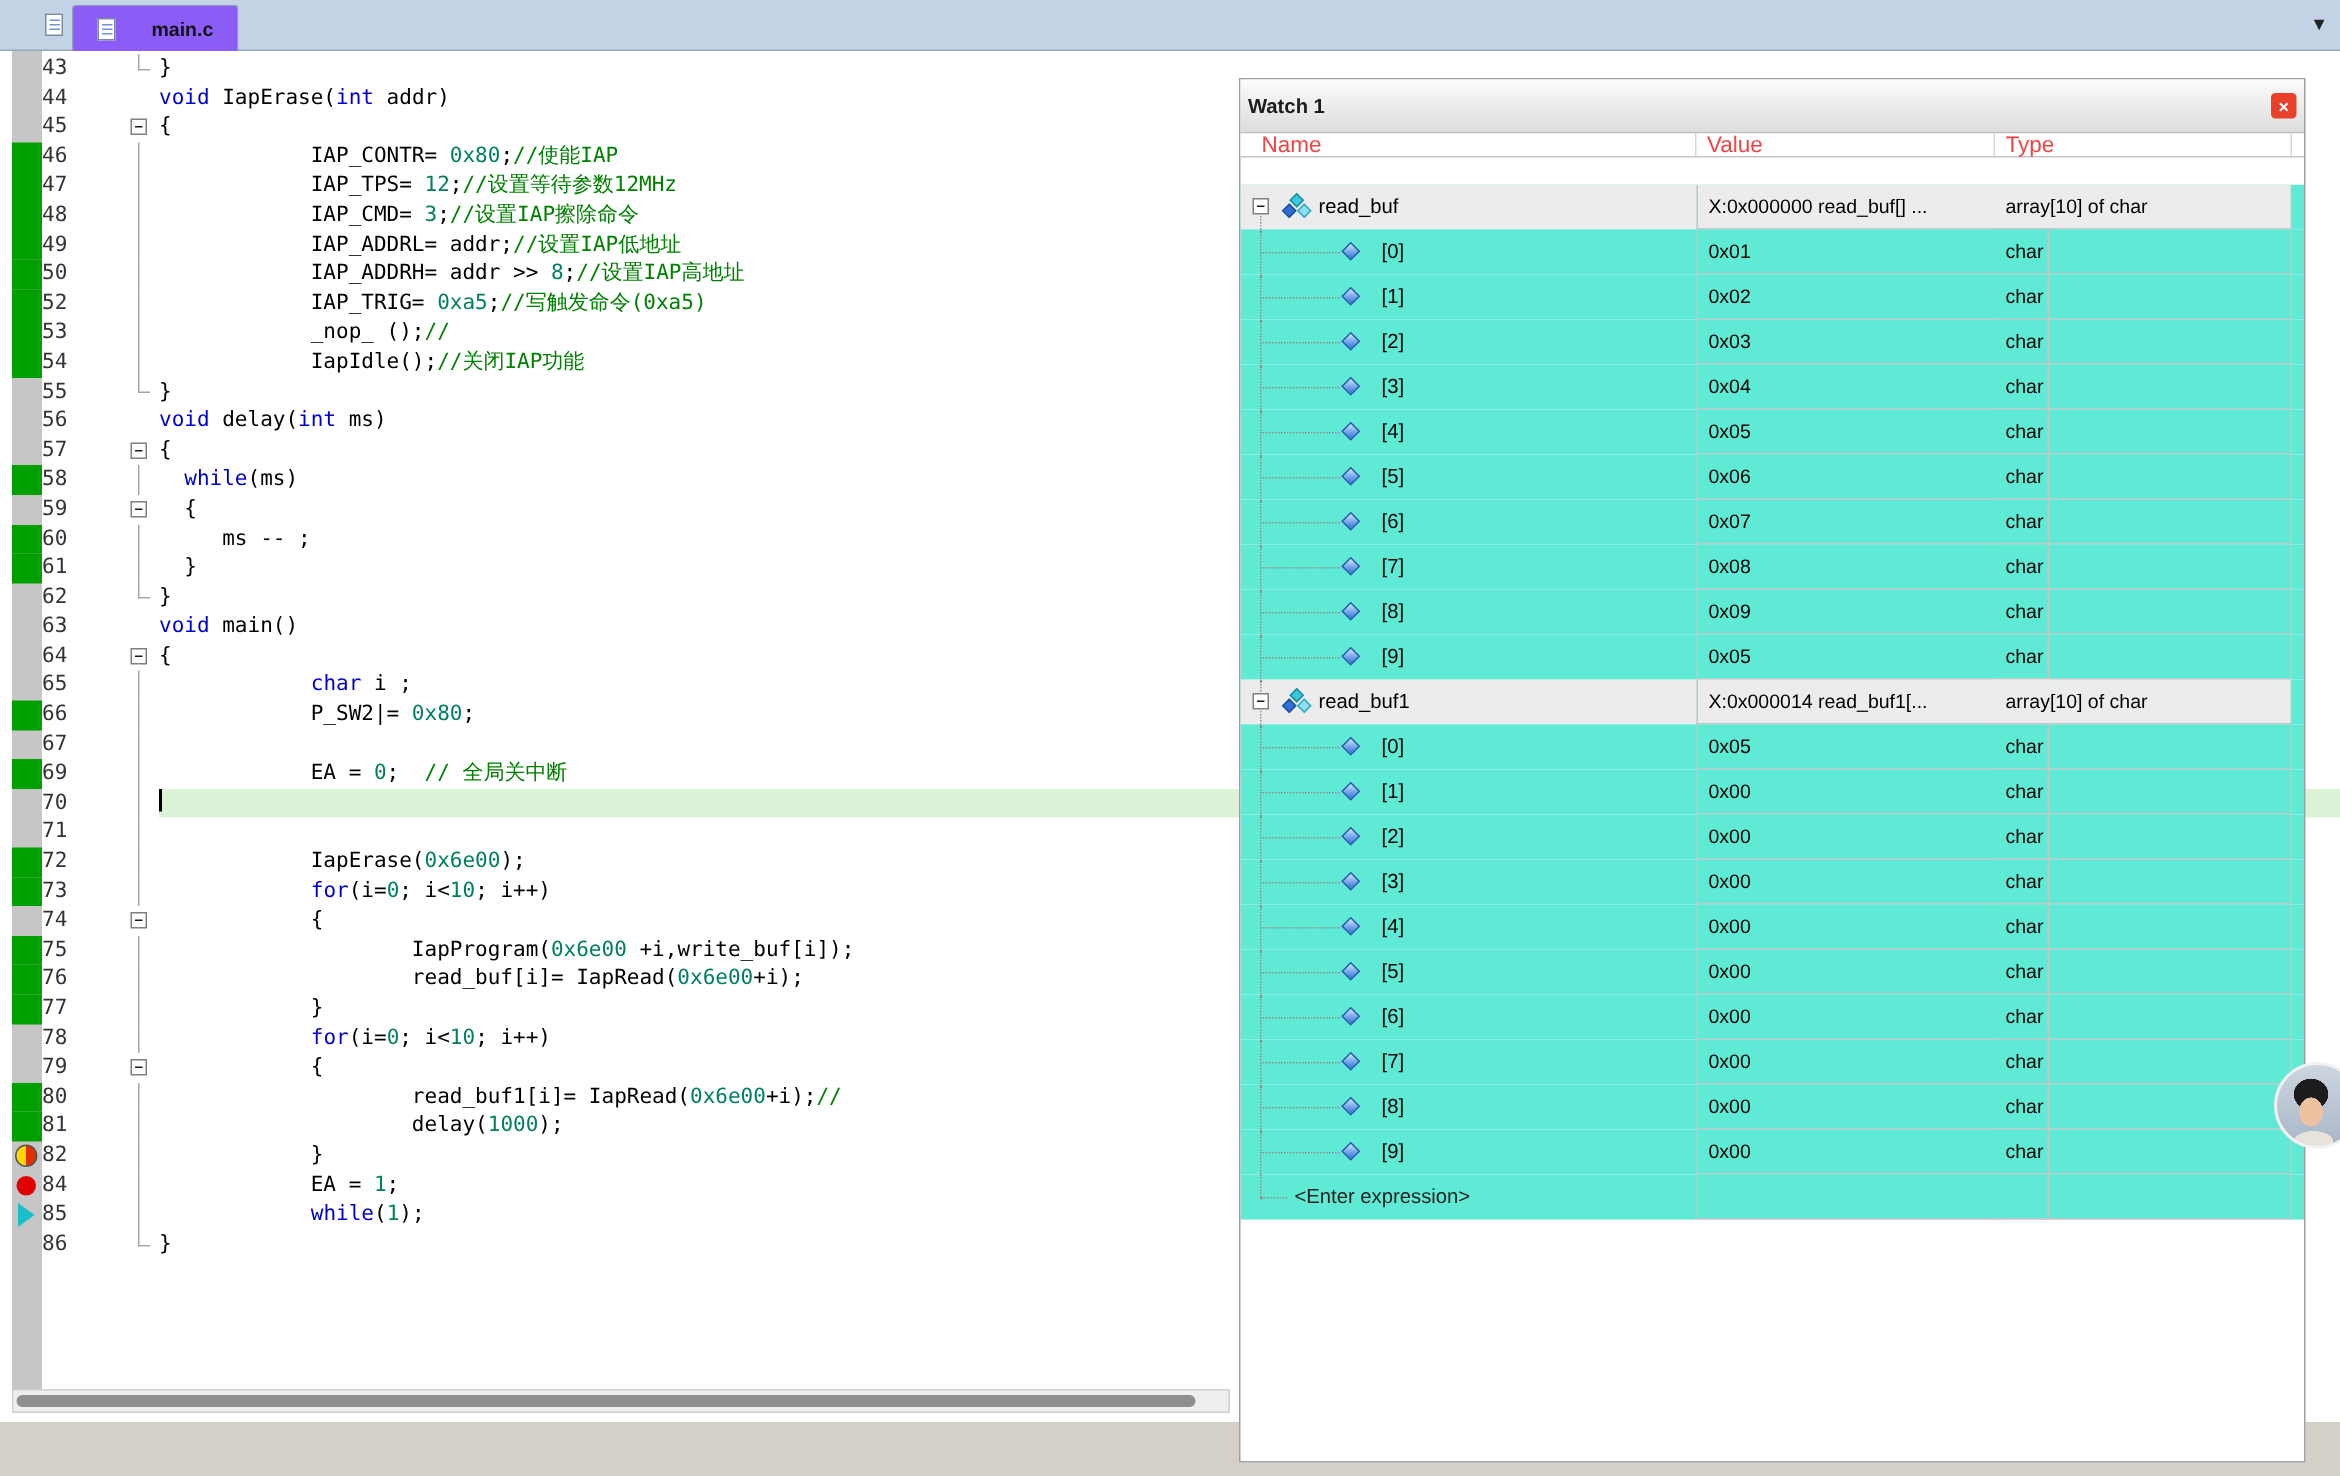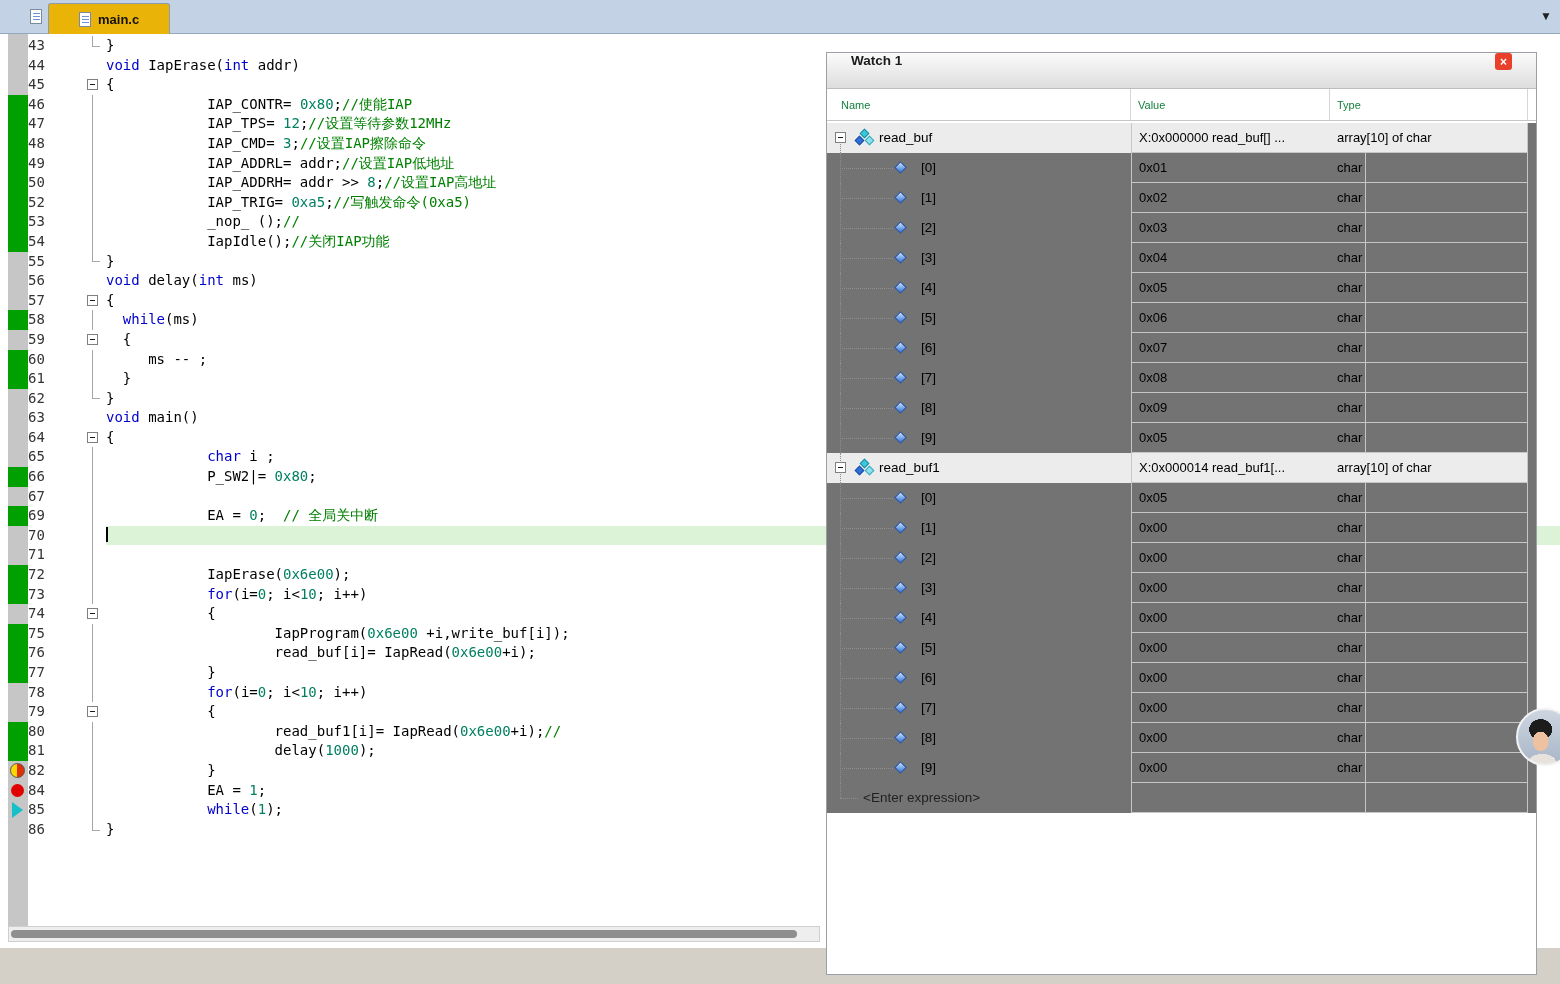--- a/index.html
+++ b/index.html
@@ -2,21 +2,21 @@
 <html style="--kw: #0000cc; --num: #008060; --com: #008000; --coverage: #00a000; --linehl: #ddf3d8; --bp: #e00000; --close: #e8402a; --arrow: #17c0c9; --pc_yellow: #ffd800; --pc_red: #e03000;"><head>
 <meta charset="utf-8">
 <style>
 *{margin:0;padding:0;box-sizing:border-box}
 html,body{width:1560px;height:984px;overflow:hidden;font-family:"Liberation Sans",sans-serif;background:#d4d0c8}
 .app{position:relative;width:1560px;height:984px}
 
 
 .tabbar{position:absolute;top:0;left:0;right:0;height:34px;background:#c3d2e4;border-bottom:1px solid #93a7bd}
 .mini-ico{position:absolute;left:30px;top:9px}
-.tab{position:absolute;left:48px;top:3px;height:31px;background:#eab308;border:1px solid #8b9cb0;border-bottom:none;border-radius:3px 3px 0 0;display:flex;align-items:center;gap:7px;padding:0 30px;font-weight:bold;font-size:13px;color:#111;cursor:pointer}
+.tab{position:absolute;left:48px;top:3px;height:31px;background:#8b5cf6;border:1px solid #8b9cb0;border-bottom:none;border-radius:3px 3px 0 0;display:flex;align-items:center;gap:24px;padding:0 16px;font-weight:bold;font-size:13px;color:#111;cursor:pointer}
 .page-ico{display:inline-block;width:12px;height:15px;background:#fff;border:1px solid #7a8aa0;position:relative}
 .page-ico::after{content:"";position:absolute;left:2px;top:3px;width:7px;height:1px;background:#6f94d8;box-shadow:0 3px 0 #6f94d8,0 6px 0 #6f94d8}
 .tab-drop{position:absolute;right:8px;top:9px;font-size:12px;color:#222;cursor:pointer}
 
 
 .editor{position:absolute;left:0;top:34px;width:1560px;height:914px;background:#fff;overflow:hidden}
 .gutterbg{position:absolute;left:8px;top:0;width:20px;height:892px;background:#c6c6c6}
 #code-lines{position:absolute;left:0;top:2px;right:0}
 .cl{position:relative;height:19.6px}
 .cl.hl::before{content:"";position:absolute;left:106px;right:0;top:0;bottom:0;background:var(--linehl,#ddf3d8)}
@@ -37,29 +37,29 @@
 .hscroll{position:absolute;left:8px;top:892px;width:812px;height:16px;background:#eeeeee;border:1px solid #cfcfcf}
 .hthumb{position:absolute;left:2px;top:3px;height:8px;width:97%;background:#8f8f8f;border-radius:4px;cursor:pointer}
 
 
 .statusbar{position:absolute;left:0;top:948px;width:1560px;height:36px;background:#d4d0c8;border-top:1px solid #999;z-index:1}
 .status-left{position:absolute;left:766px;top:8px;font-size:13px;color:#000}
 .status-right{position:absolute;left:1540px;top:8px;font-size:13px;color:#000}
 
 
 .watch{position:absolute;left:826px;top:52px;width:711px;height:923px;background:#fff;border:1px solid #9aa0a6;z-index:5}
-.wtitle{position:relative;height:36px;background:linear-gradient(#fbfbfb,#dddddd);border-bottom:1px solid #bdbdbd;display:flex;align-items:flex-start;padding:0 24px;font-weight:bold;font-size:13.5px;color:#1c1c1c}
+.wtitle{position:relative;height:36px;background:linear-gradient(#fbfbfb,#dddddd);border-bottom:1px solid #bdbdbd;display:flex;align-items:center;padding:0 5px;font-weight:bold;font-size:13.5px;color:#1c1c1c}
 .wclose{margin-left:auto;width:17px;height:17px;background:var(--close,#e8402a);border-radius:3px;color:#fff;font-size:12px;font-weight:bold;display:flex;align-items:center;justify-content:center;cursor:pointer;line-height:1}
-.whead{position:relative;height:32px;border-bottom:1px solid #c6c6c6;font-size:11px;color:#15803d;background:#fff}
+.whead{position:relative;height:16px;border-bottom:1px solid #c6c6c6;font-size:15px;color:#ef4444;background:#fff}
 .hc{position:absolute;top:0;height:100%;display:flex;align-items:center;border-right:1px solid #d6d6d6}
 .hc1{left:0;width:304px;padding-left:14px}
 .hc2{left:304px;width:199px;padding-left:7px}
 .hc3{left:503px;width:198px;padding-left:7px}
 #watch-rows{position:absolute;left:0;top:70px;right:0;bottom:0;overflow:hidden}
-.wrow{position:relative;height:30px;background:#737373}
+.wrow{position:relative;height:30px;background:#5eead4}
 .wrow.parent .ncell,.wrow.parent .vcell,.wrow.parent .tcell{background:#ececec}
 .ncell{position:absolute;left:0;top:0;width:304px;height:100%}
 .vcell{position:absolute;left:304px;top:0;width:235px;height:100%;border-left:1px solid #c6c6c6;border-right:1px solid #c6c6c6;border-bottom:1px solid #c6c6c6;font-size:13px;display:flex;align-items:center;padding-left:7px;color:#000}
 .tcell{position:absolute;left:503px;top:0;width:198px;height:100%;border-right:1px solid #c6c6c6;border-bottom:1px solid #c6c6c6;font-size:13px;display:flex;align-items:center;padding-left:7px;color:#000}
 .gv{position:absolute;left:13px;top:0;bottom:0;width:0;border-left:1px dotted #8e8e8e}
 .gv.low{top:15px}
 .gv.half{bottom:15px}
 .gh{position:absolute;left:13px;top:15px;width:53px;height:0;border-top:1px dotted #8e8e8e}
 .gh.short{width:18px}
 .exp{position:absolute;left:8px;top:9px;width:11px;height:11px;border:1px solid #7f7f7f;background:#fff;z-index:2}

